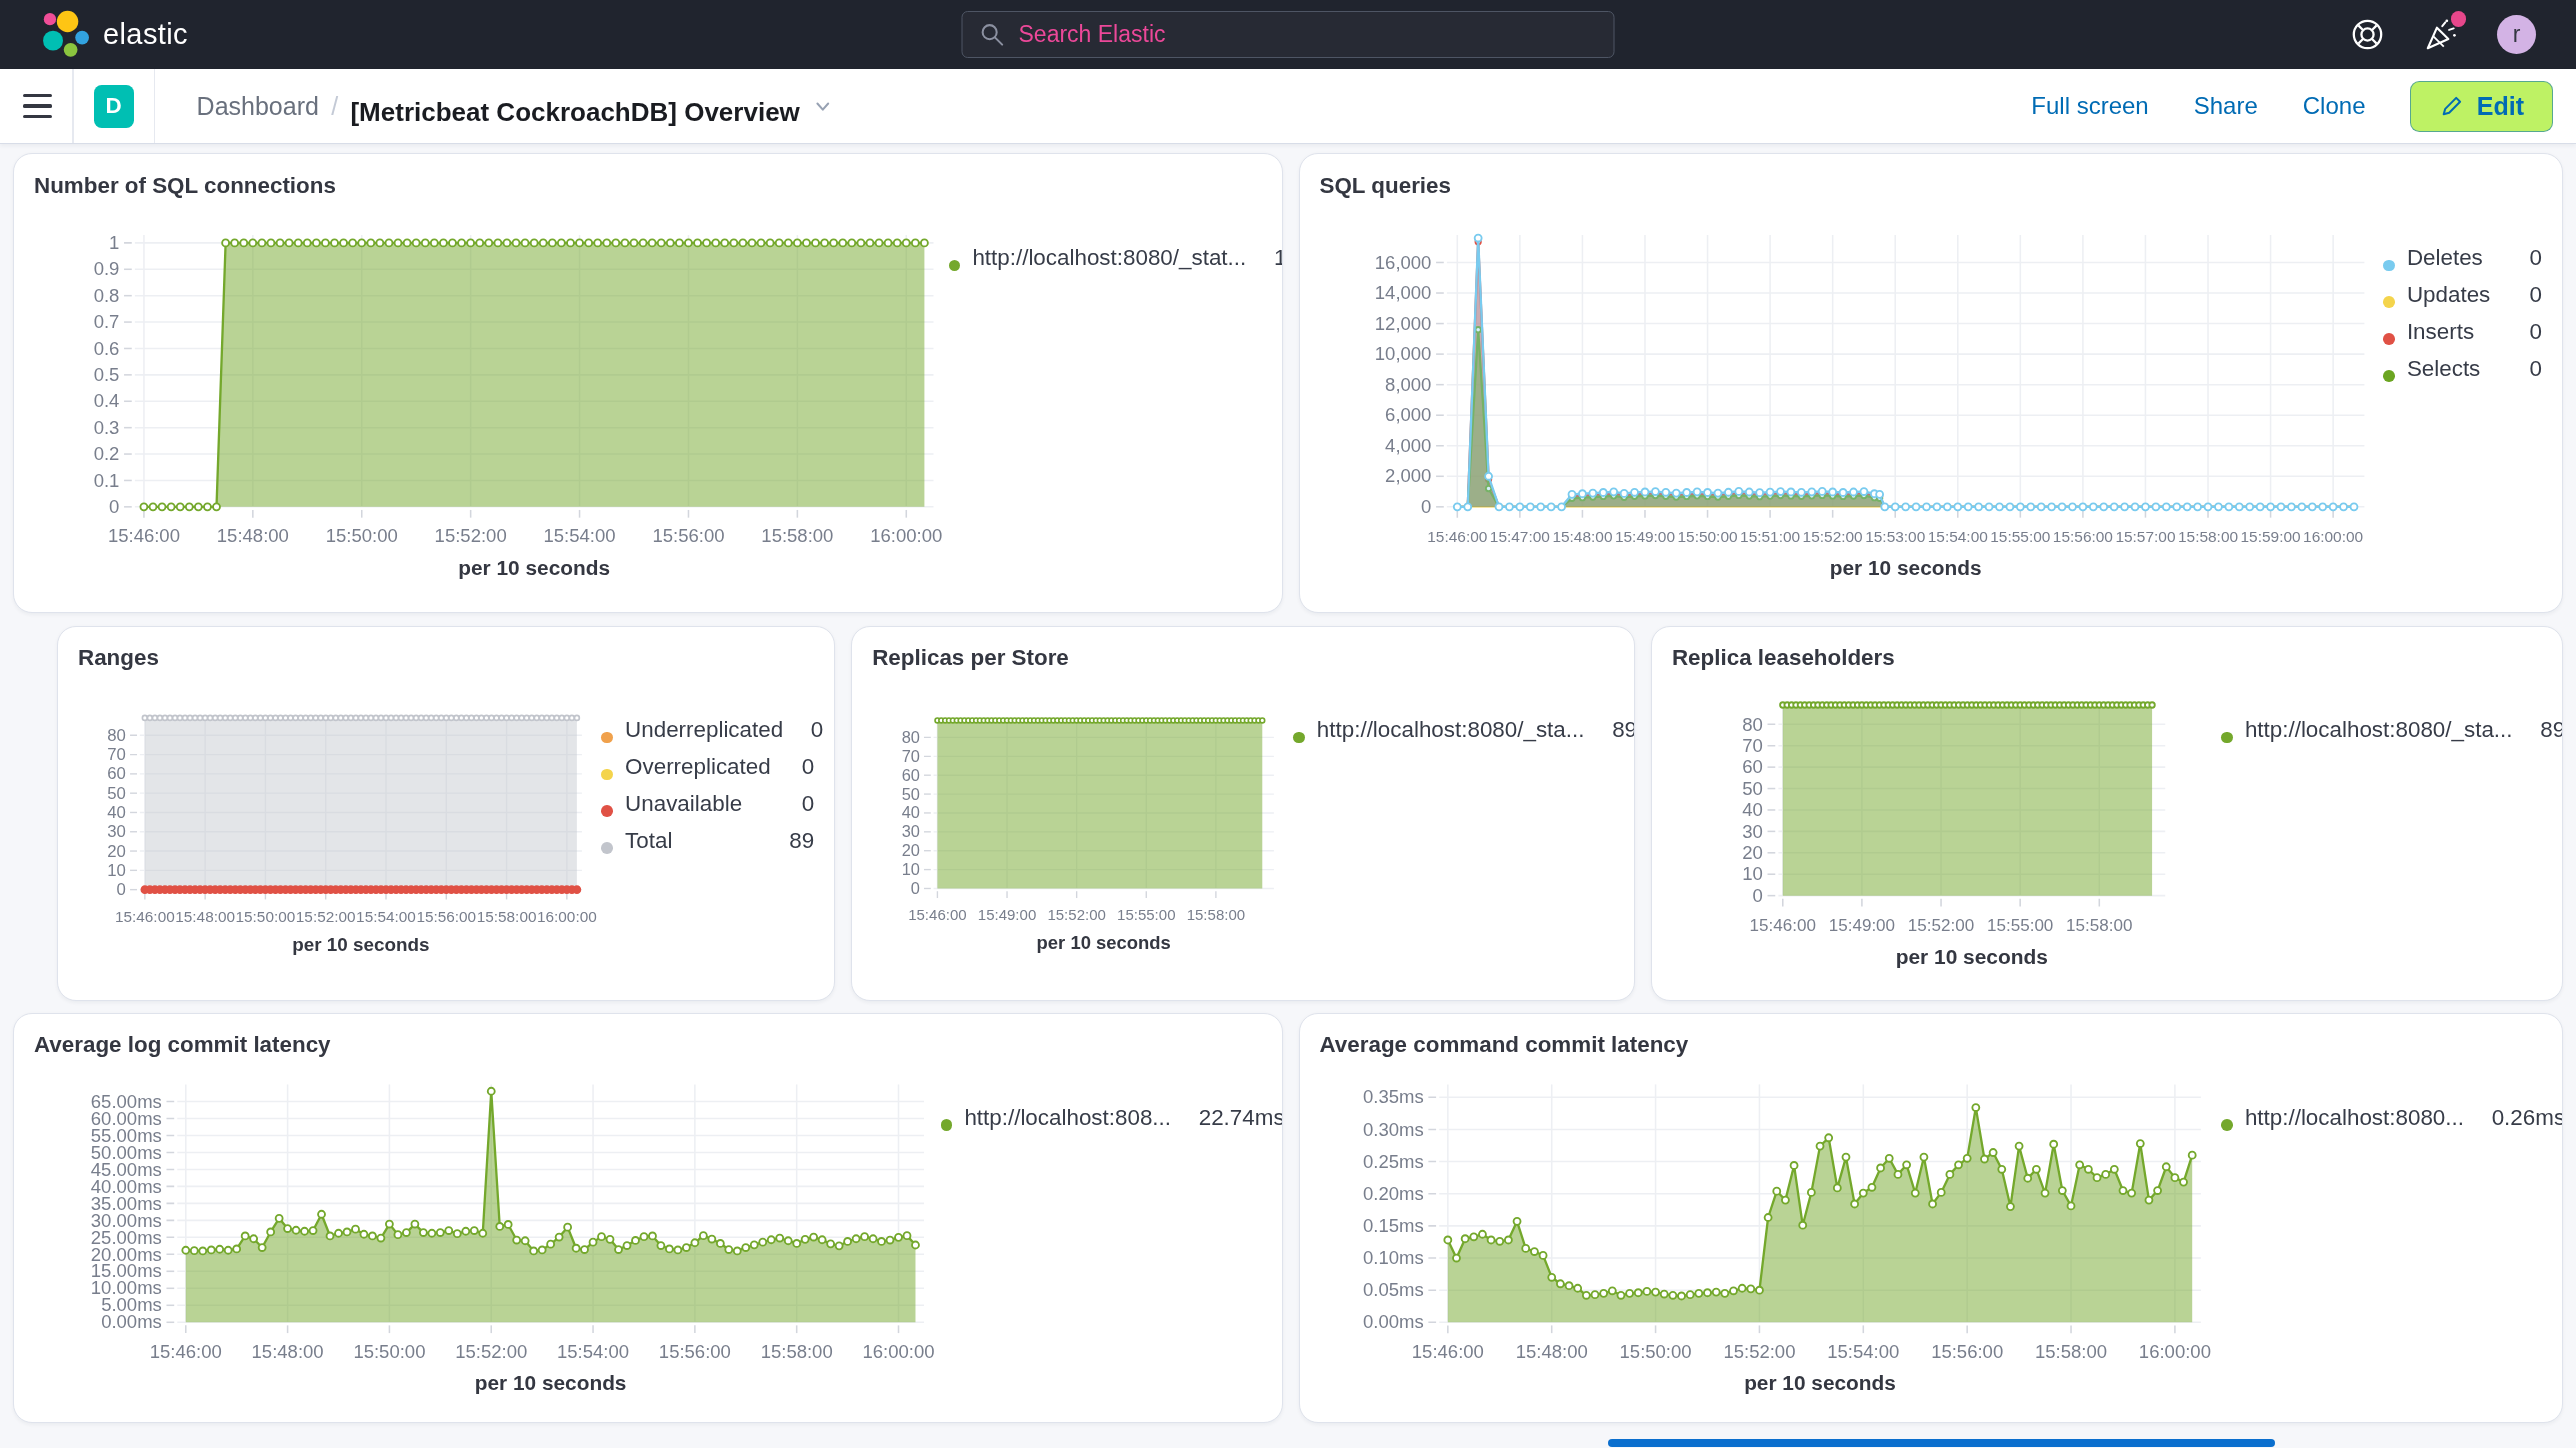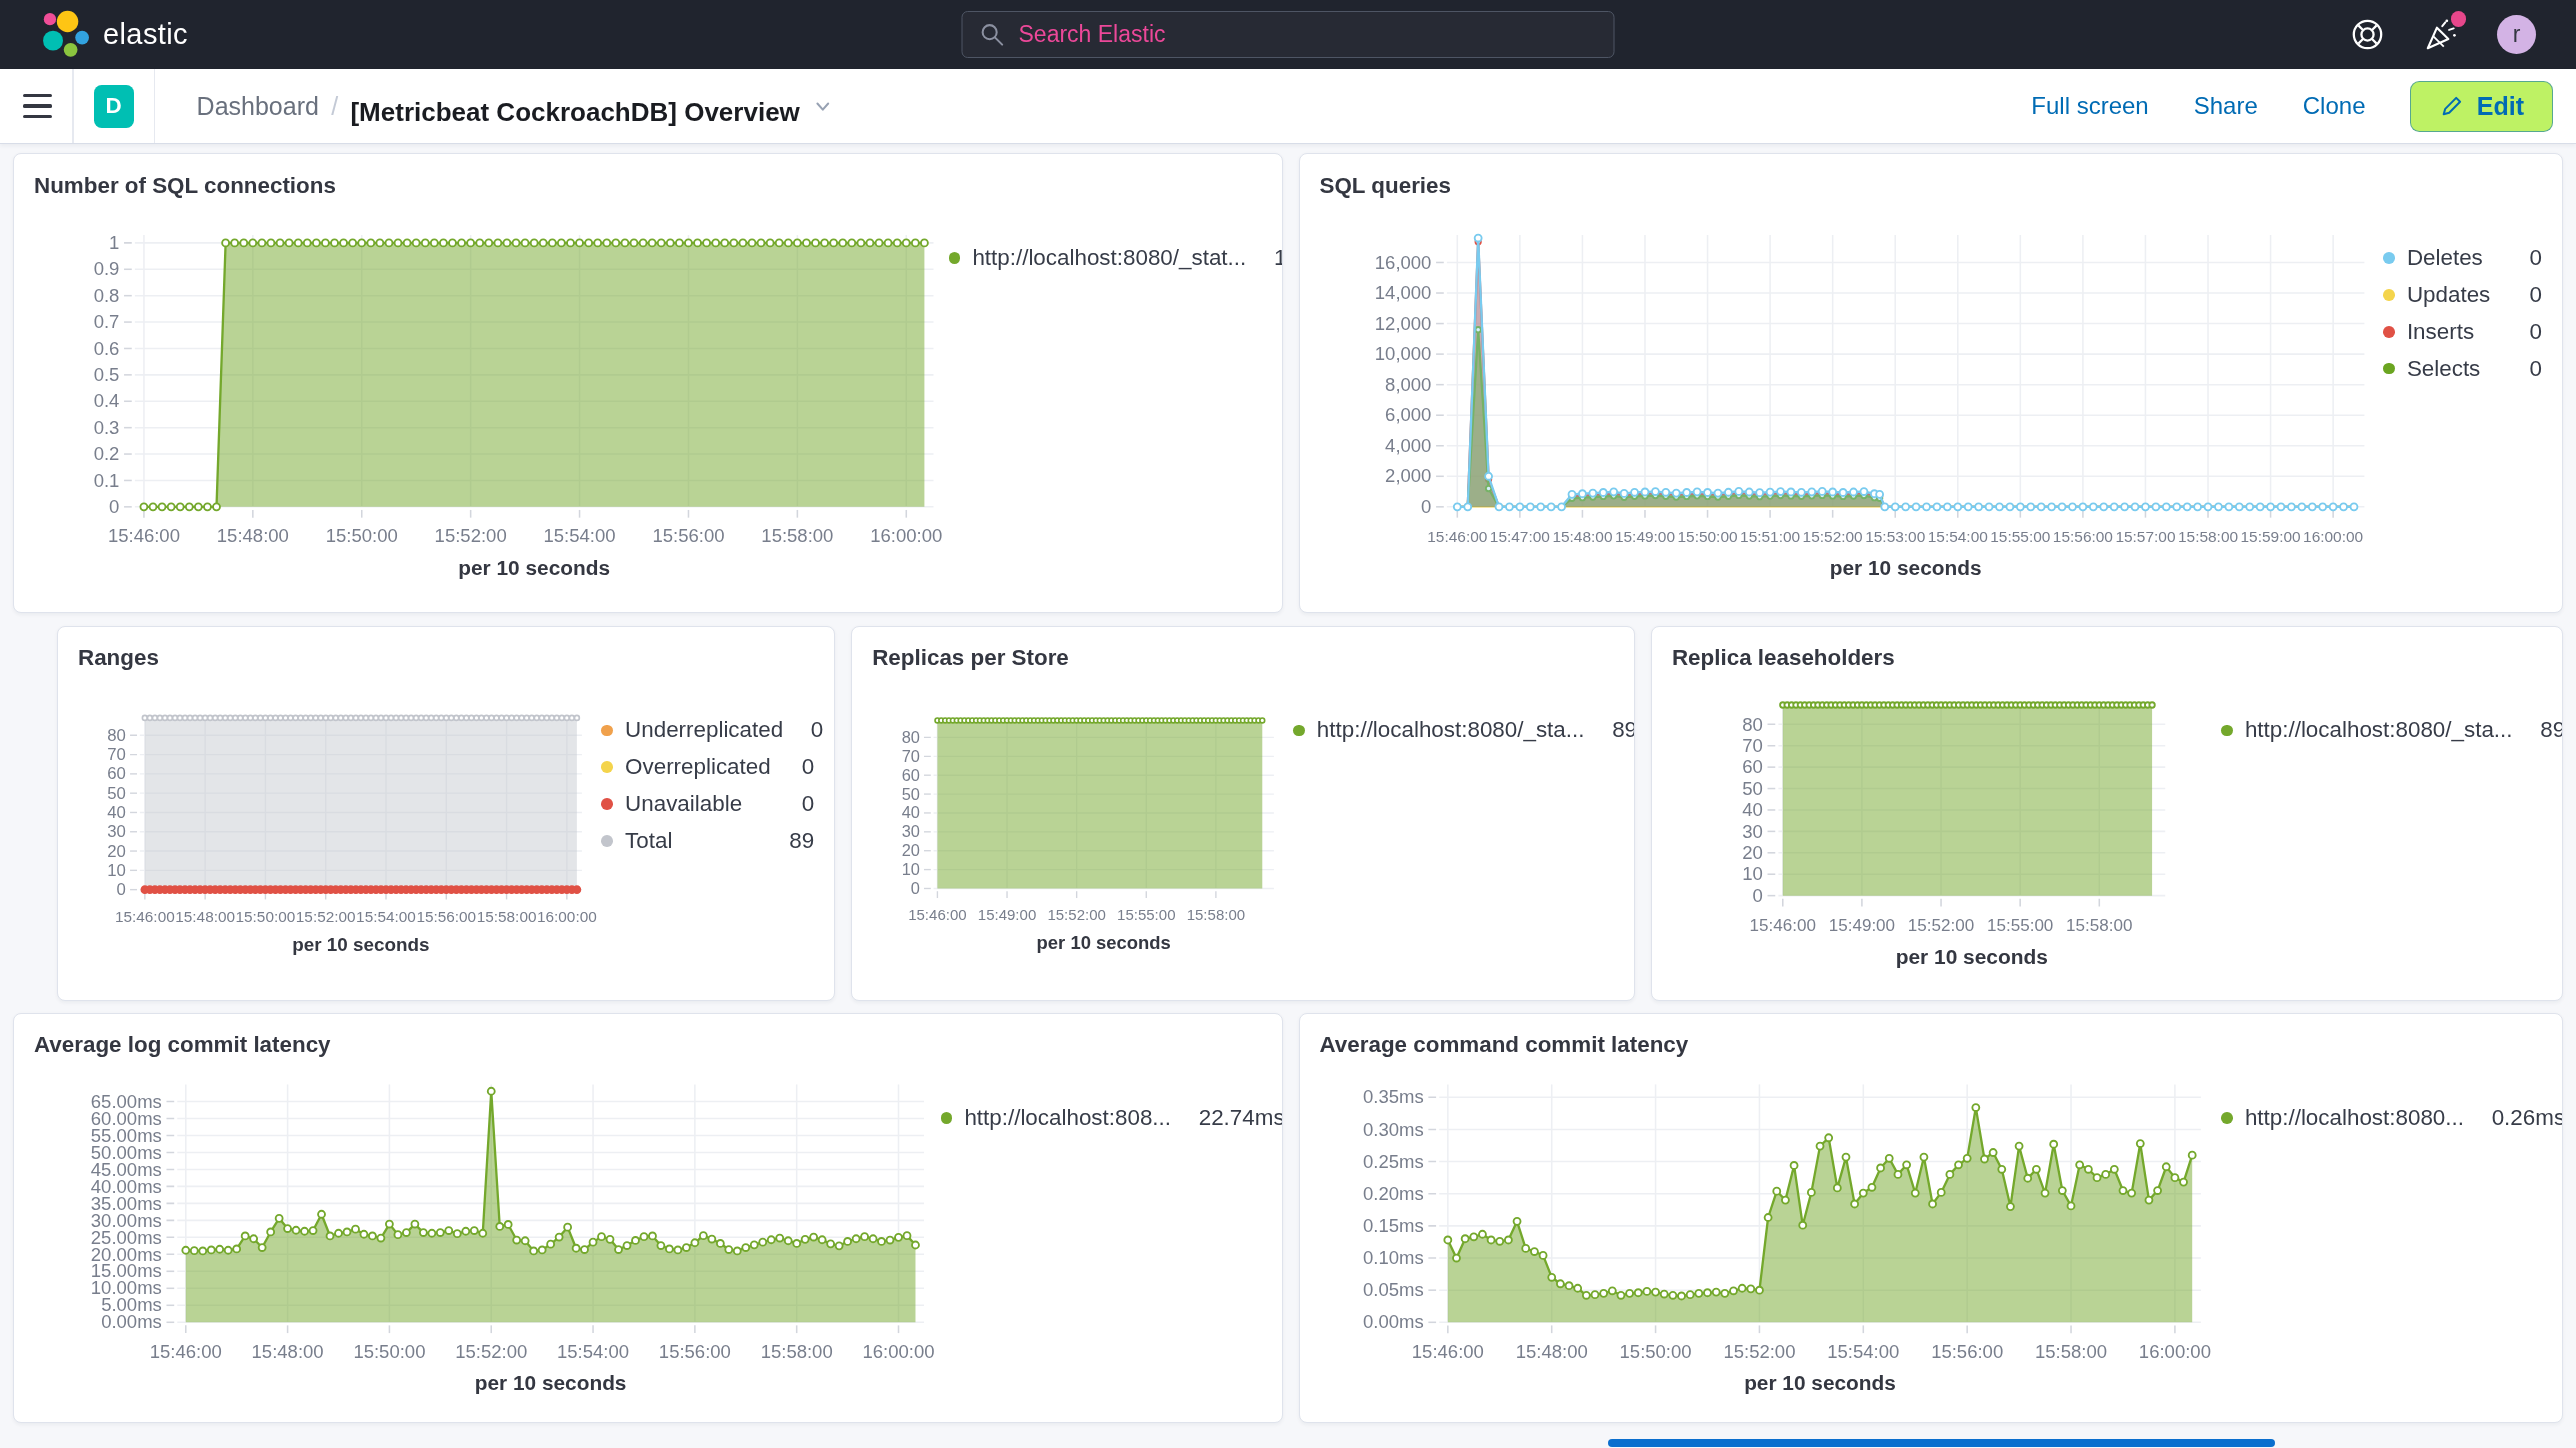--- a/index.html
+++ b/index.html
@@ -35,27 +35,27 @@
   .crumb-root{color:#69707d;font-size:25px;cursor:pointer;}
   .crumb-sep{color:#c4cad6;font-size:25px;}
   .crumb-current{color:#1a1c21;font-size:26px;font-weight:600;margin-top:12px;}
   .nav-actions{margin-left:auto;display:flex;align-items:center;gap:45px;}
   .nav-link{color:#006BB4;font-size:24px;font-weight:500;cursor:pointer;}
   .edit-btn{display:flex;align-items:center;gap:12.3px;height:51px;padding:0 28px;border:1.5px solid rgba(0,107,180,.55);
     border-radius:9.3px;color:#006BB4;font-size:25px;font-weight:600;background:#bef264;cursor:pointer;}
   
   .dash{padding:9.3px 13px 0 13px;display:flex;flex-direction:column;gap:12.3px;}
   .row{display:flex;gap:16px;}
-  .panel{background:#fff;border:1.5px solid #dfe3ec;border-radius:8px;box-shadow:0 1.5px 3.9px rgba(25,35,55,.05);
+  .panel{background:#fff;border:1.5px solid #dfe3ec;border-radius:19px;box-shadow:0 1.5px 3.9px rgba(25,35,55,.05);
     display:flex;flex-direction:column;overflow:hidden;}
   .panel-title{margin:0;padding:15.4px 20px 3.1px 20px;font-size:22.4px;font-weight:700;color:#343741;line-height:32px;}
   .panel-body{flex:1;display:flex;padding:0 18.5px 6.2px 4.6px;min-height:0;}
   .chart{flex:1;height:100%;min-width:0;}
   .legend{display:flex;flex-direction:column;padding-top:35px;flex:none;}
-  .legend-item{display:flex;align-items:center;gap:12.3px;padding:5.4px 1.5px;font-size:22.4px;color:#373c48;cursor:pointer;}
+  .legend-item{display:flex;align-items:flex-end;gap:12.3px;padding:5.4px 1.5px;font-size:22.4px;color:#373c48;cursor:pointer;}
   .legend-dot{width:11.6px;height:11.6px;border-radius:50%;flex:none;}
   .legend-val{margin-left:auto;padding-left:15.4px;}
   svg text{font-family:"Liberation Sans","DejaVu Sans",sans-serif;}
   .scroll-thumb{position:absolute;left:1608px;bottom:1.5px;width:667px;height:7.7px;border-radius:4.6px;background:#0b6fce;}
 </style>
 </head>
 <body>
 
 <header class="top-bar">
   <div class="logo">

